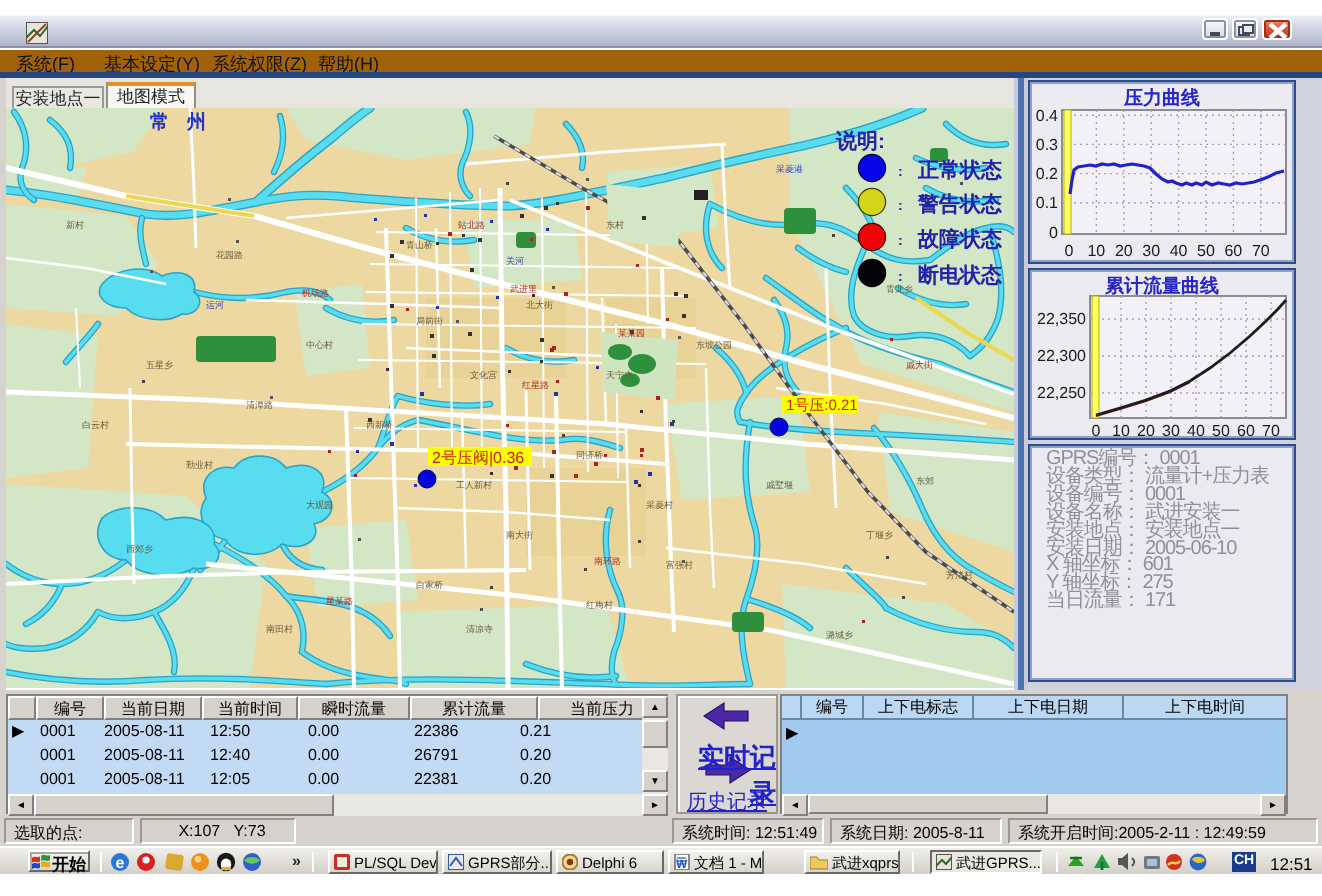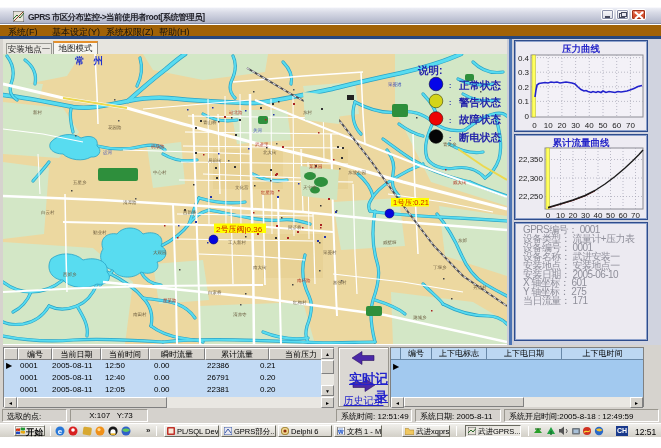--- a/index.html
+++ b/index.html
@@ -15,21 +15,20 @@
 .tb span{margin-left:2px}
 </style></head>
 <body>
 
 <div class="a" style="left:0;top:7px;width:661px;height:17px;background:linear-gradient(#eceef5 0%,#d8dae6 30%,#bfc3d4 75%,#aeb2c6 100%);border-top:1px solid #f8f8fc;border-bottom:1px solid #8890a8">
   <svg class="a" style="left:13px;top:3px" width="11" height="11" viewBox="0 0 11 11">
       <rect x="0" y="0" width="11" height="11" fill="#e8e4da" stroke="#555"></rect>
       <path d="M0 8 L4 4 L7 7 L11 2" stroke="#2a6a2a" fill="none"></path>
       <path d="M1 10 L10 1" stroke="#884422" fill="none"></path>
     </svg>
-  <div class="a" style="left:28px;top:4px;font-size:8.5px;font-weight:bold;color:#26262e;letter-spacing:-0.55px">GPRS 市区分布监控-&gt;当前使用者root[系统管理员]</div>
   <div class="tbtn" style="left:601px;width:13px;background:linear-gradient(#fbfbfd,#d7d9e4)">
       <div class="a" style="left:3px;top:6px;width:5px;height:2px;background:#44485c"></div>
     </div>
   <div class="tbtn" style="left:616px;width:13px;background:linear-gradient(#fbfbfd,#d7d9e4)">
       <div class="a" style="left:2px;top:3px;width:6px;height:5px;border:1px solid #44485c"></div>
       <div class="a" style="left:4px;top:2px;width:6px;height:5px;border:1px solid #44485c;background:#e8e8f0"></div>
     </div>
   <div class="tbtn" style="left:631px;width:15px;background:linear-gradient(#f0907a 0%,#dd5a38 45%,#c43a18 100%);box-shadow:0 0 0 1px #a03018 inset">
       <svg class="a" style="left:2px;top:1px" width="10" height="9" viewBox="0 0 10 9">
         <path d="M1 1 L9 8 M9 1 L1 8" stroke="#fff" stroke-width="2.2"></path>
@@ -546,21 +545,21 @@
     <div class="a" style="left:13px;top:0;width:120px;height:10px;background:#d5d2cc;border:1px solid #fff;border-right-color:#808080;border-bottom-color:#808080"></div>
     <div class="sbtn" style="left:239px;top:0">►</div>
   </div>
 </div>
 
 <div class="a" id="statusbar" style="left:0;top:408px;width:661px;height:15px;background:#d5d2cd">
   <div class="ss" style="left:2px;width:65px">选取的点:</div>
   <div class="ss" style="left:70px;width:78px;text-align:center">X:107&nbsp;&nbsp;&nbsp;Y:73</div>
   <div class="ss" style="left:336px;width:76px">系统时间: 12:51:49</div>
   <div class="ss" style="left:415px;width:86px">系统日期: 2005-8-11</div>
-  <div class="ss" style="left:504px;width:155px">系统开启时间:2005-8-18 : 12:49:59</div>
+  <div class="ss" style="left:504px;width:155px">系统开启时间:2005-2-11 : 12:49:59</div>
 </div>
 
 <div class="a" id="taskbar" style="left:0;top:423px;width:661px;height:14px;background:linear-gradient(#f0efeb,#d2cfc7);border-top:1px solid #fff">
   <div class="a" style="left:14px;top:1px;width:31px;height:11px;background:linear-gradient(#f4f3ef,#d8d5cd);border:1px solid #fff;border-right-color:#6a6a60;border-bottom-color:#6a6a60;box-shadow:1px 1px 0 #a8a89e inset">
     <svg class="a" style="left:1px;top:1px" width="9" height="8" viewBox="0 0 9 8">
         <path d="M0,2 C2,0.5 3,2.5 4,1 L4,3.6 C3,5 2,3 0,4.4 Z" fill="#d83010"></path>
         <path d="M4.6,0.9 C6,-0.5 7.5,1.5 9,0.5 L9,3 C7.5,4.2 6,2.5 4.6,3.5 Z" fill="#209830"></path>
         <path d="M0,5 C2,3.6 3,5.6 4,4.2 L4,6.8 C3,8 2,6.2 0,7.6 Z" fill="#2048c0"></path>
         <path d="M4.6,4.1 C6,2.8 7.5,4.8 9,3.8 L9,6.2 C7.5,7.4 6,5.6 4.6,6.6 Z" fill="#e8a810"></path>
       </svg>

